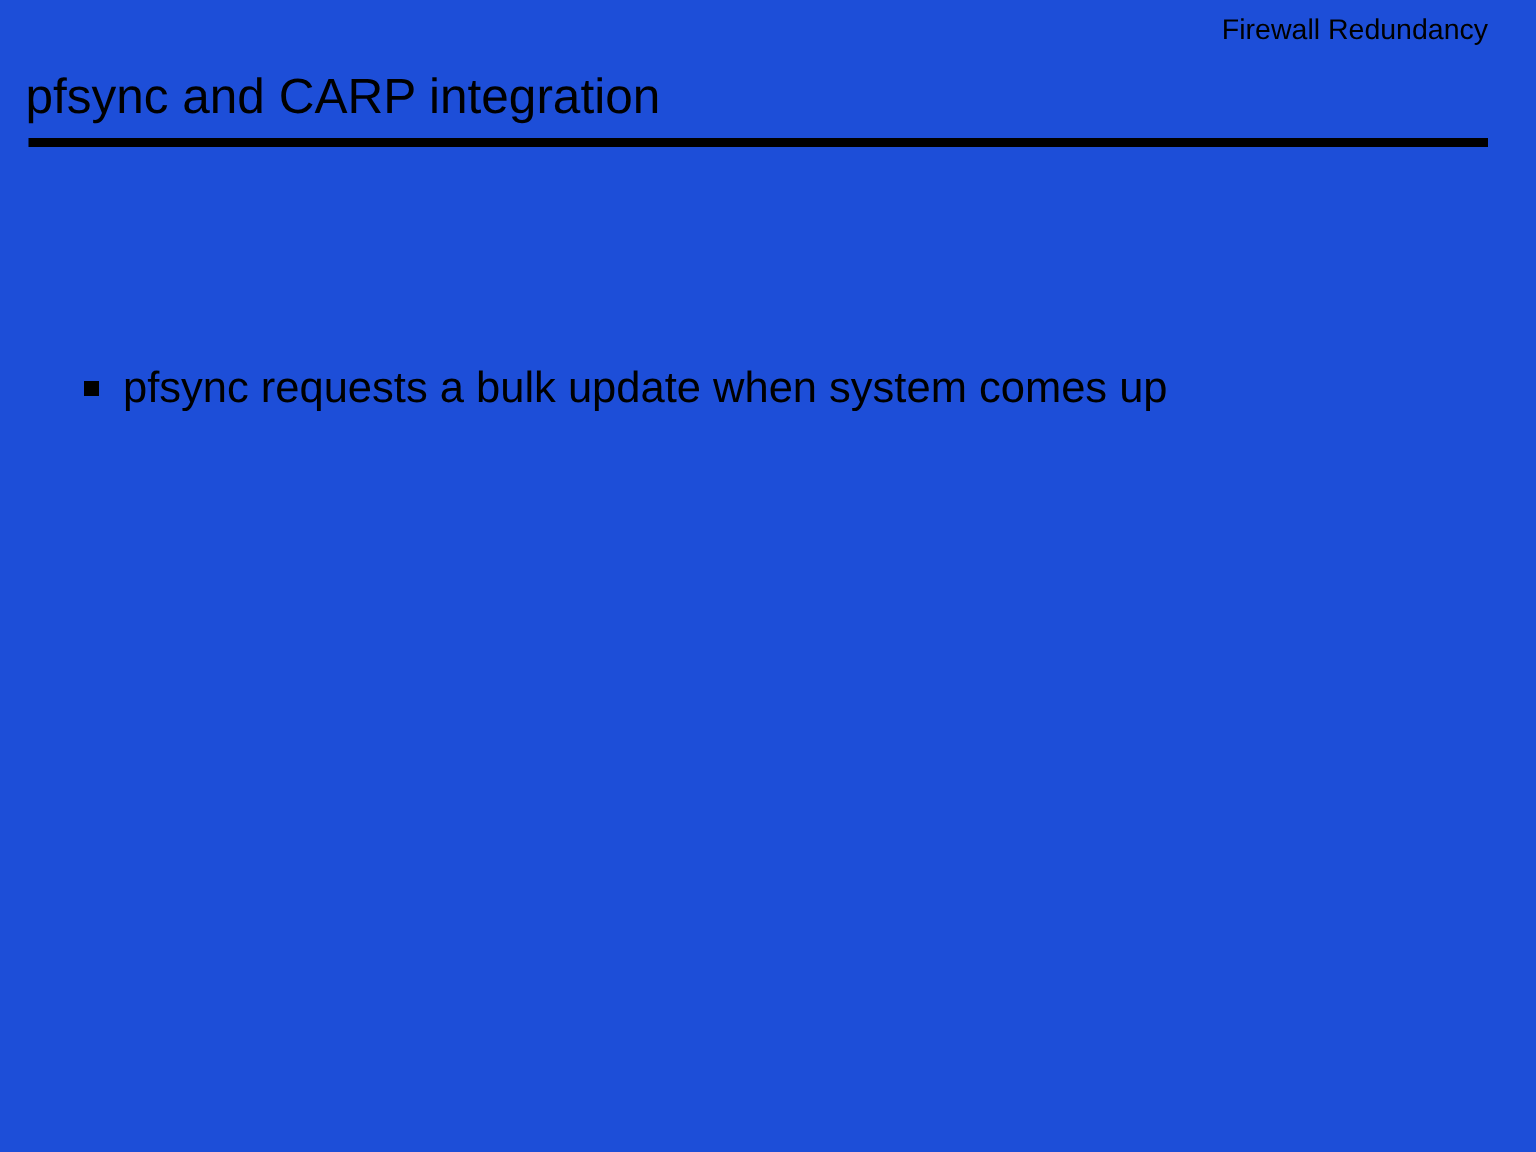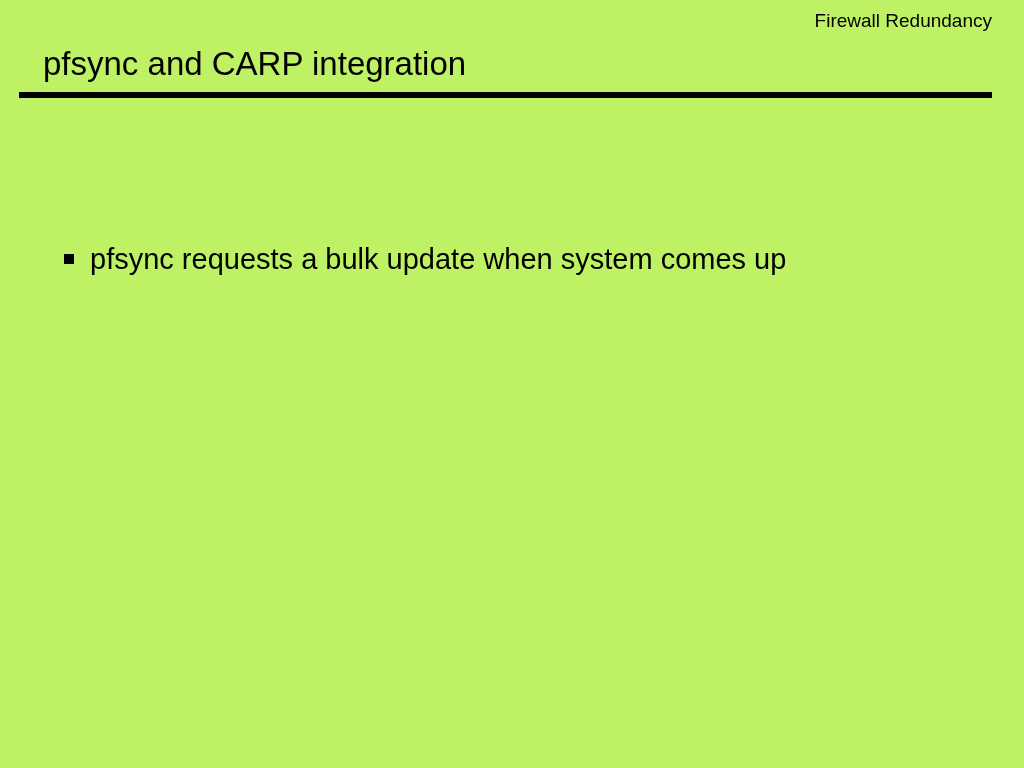--- a/index.html
+++ b/index.html
@@ -11,35 +11,35 @@
     height: 768px;
     background: #f4f9f5;
     font-family: "Liberation Sans", sans-serif;
     color: #000000;
     overflow: hidden;
   }
   .slide {
     position: relative;
     width: 1024px;
     height: 768px;
-    background: #bef264;
+    background: #1d4ed8;
   }
   .slide-header {
     position: absolute;
     top: 10px;
     right: 32px;
     font-size: 19px;
     line-height: 22px;
     color: #000000;
     letter-spacing: 0px;
     white-space: nowrap;
   }
   .slide-title {
     position: absolute;
-    left: 43px;
+    left: 17px;
     top: 43px;
     font-size: 33px;
     line-height: 42px;
     color: #000000;
     white-space: nowrap;
   }
   .title-rule {
     position: absolute;
     left: 19px;
     top: 92px;
@@ -73,21 +73,21 @@
   }
   .bullet-text {
     flex: 1 1 auto;
     font-size: 29px;
     line-height: 38px;
     color: #000000;
     white-space: nowrap;
   }
   .slide-body {
     position: absolute;
-    left: 12px;
+    left: 4px;
     top: 104px;
     width: 932px;
     height: 664px;
   }
 </style>
 </head>
 <body>
 
 <div class="slide">
 

